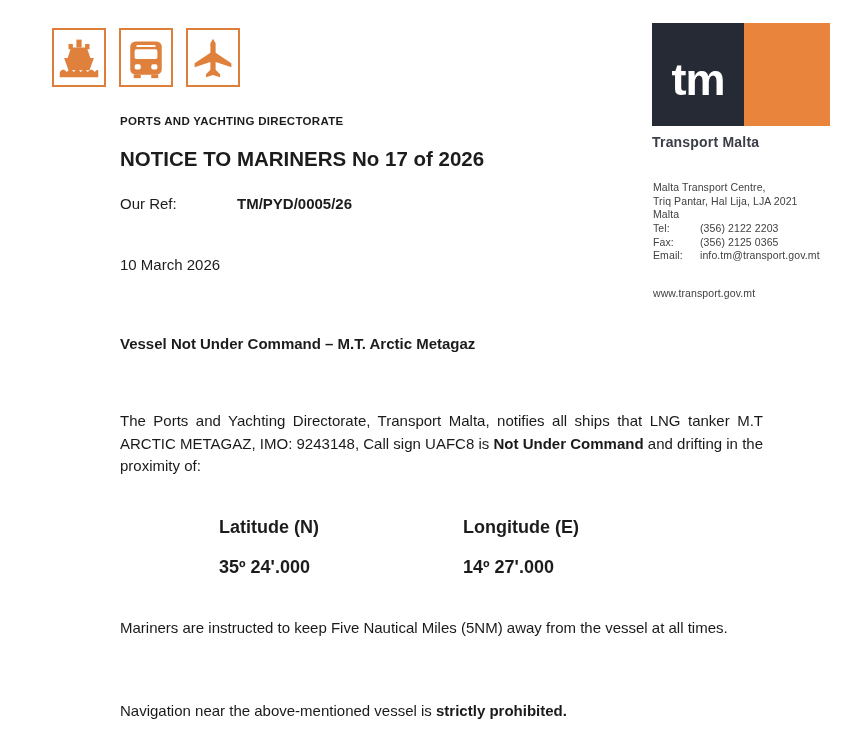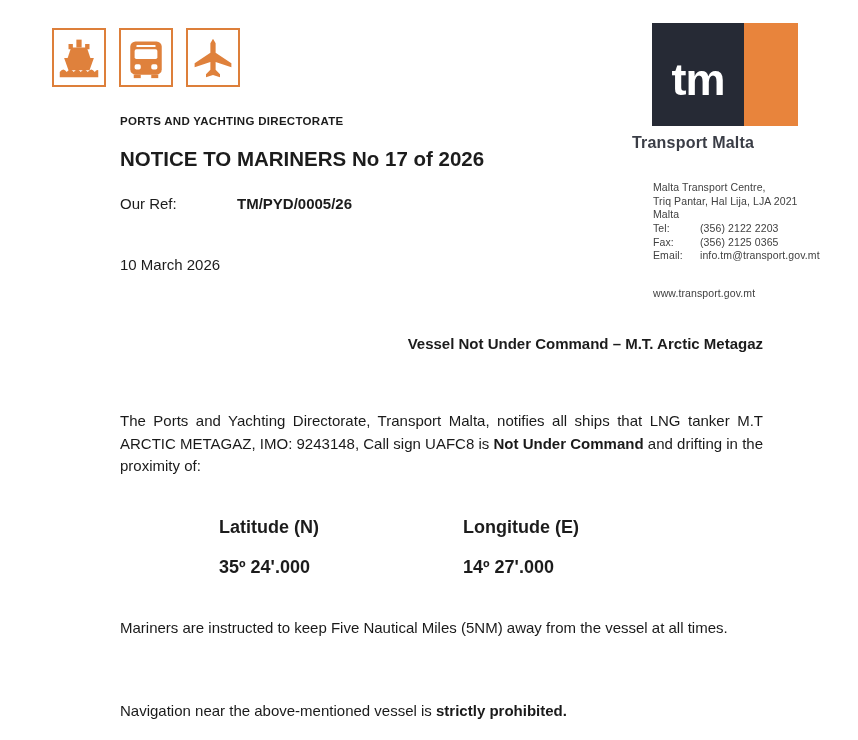--- a/index.html
+++ b/index.html
@@ -18,51 +18,51 @@
   .icons-row { left:52px; top:28px; display:flex; gap:13px; }
   .icon-box {
     width:54px; height:59px;
     border:2px solid #dd7f3a;
     background:#ffffff;
     display:flex; align-items:center; justify-content:center;
   }
   .icon-box svg { width:42px; height:44px; }
 
   
-  .logo { left:652px; top:23px; width:146px; height:103px; display:flex; }
+  .logo { left:652px; top:23px; width:178px; height:103px; display:flex; }
   .logo-dark {
     width:92px; background:#262a35; color:#ffffff;
     display:flex; align-items:center; justify-content:center;
     font-size:45px; font-weight:bold; letter-spacing:-1px;
     padding-top:10px;
   }
   .logo-orange { flex:1; background:#e8843c; }
   .brand {
-    left:632px; top:134px;
-    font-size:16px; font-weight:bold; color:#3a3d46; letter-spacing:0.2px;
+    left:652px; top:134px;
+    font-size:14px; font-weight:bold; color:#3a3d46; letter-spacing:0.2px;
   }
 
   
   .small-txt { font-size:10.5px; line-height:13.5px; color:#414141; font-weight:normal; letter-spacing:0.1px; }
   .address { left:653px; top:181px; }
   .contact { left:653px; top:222px; }
   .contact-row { display:flex; }
   .contact-label { width:47px; }
   .website { left:653px; top:287px; }
 
   
   .directorate { left:120px; top:115px; font-size:11.5px; font-weight:bold; letter-spacing:0.3px; }
   .notice-title { left:120px; top:147px; font-size:20.5px; font-weight:bold; }
   .ref-row { left:120px; top:195px; font-size:15px; }
   .ref-label { display:inline-block; width:117px; }
   .ref-value { font-weight:bold; }
   .date { left:120px; top:256px; font-size:15px; }
 
   
-  .subject { left:120px; top:335px; width:643px; text-align:right; font-size:15px; font-weight:bold; }
+  .subject { left:120px; top:335px; width:643px; text-align:left; font-size:15px; font-weight:bold; }
   .para { font-size:15px; line-height:22.5px; color:#1a1a1a; }
   .para1 { left:120px; top:410px; width:643px; text-align:justify; }
   .coord { font-size:18px; font-weight:bold;text-align:right; }
   .lat-label { left:219px; top:517px; }
   .lon-label { left:463px; top:517px; }
   .lat-value { left:219px; top:557px; }
   .lon-value { left:463px; top:557px; }
   .para2 { left:120px; top:617px; width:643px; text-align:justify; }
   .para3 { left:120px; top:700px; width:643px; }
   b { font-weight:bold; }

